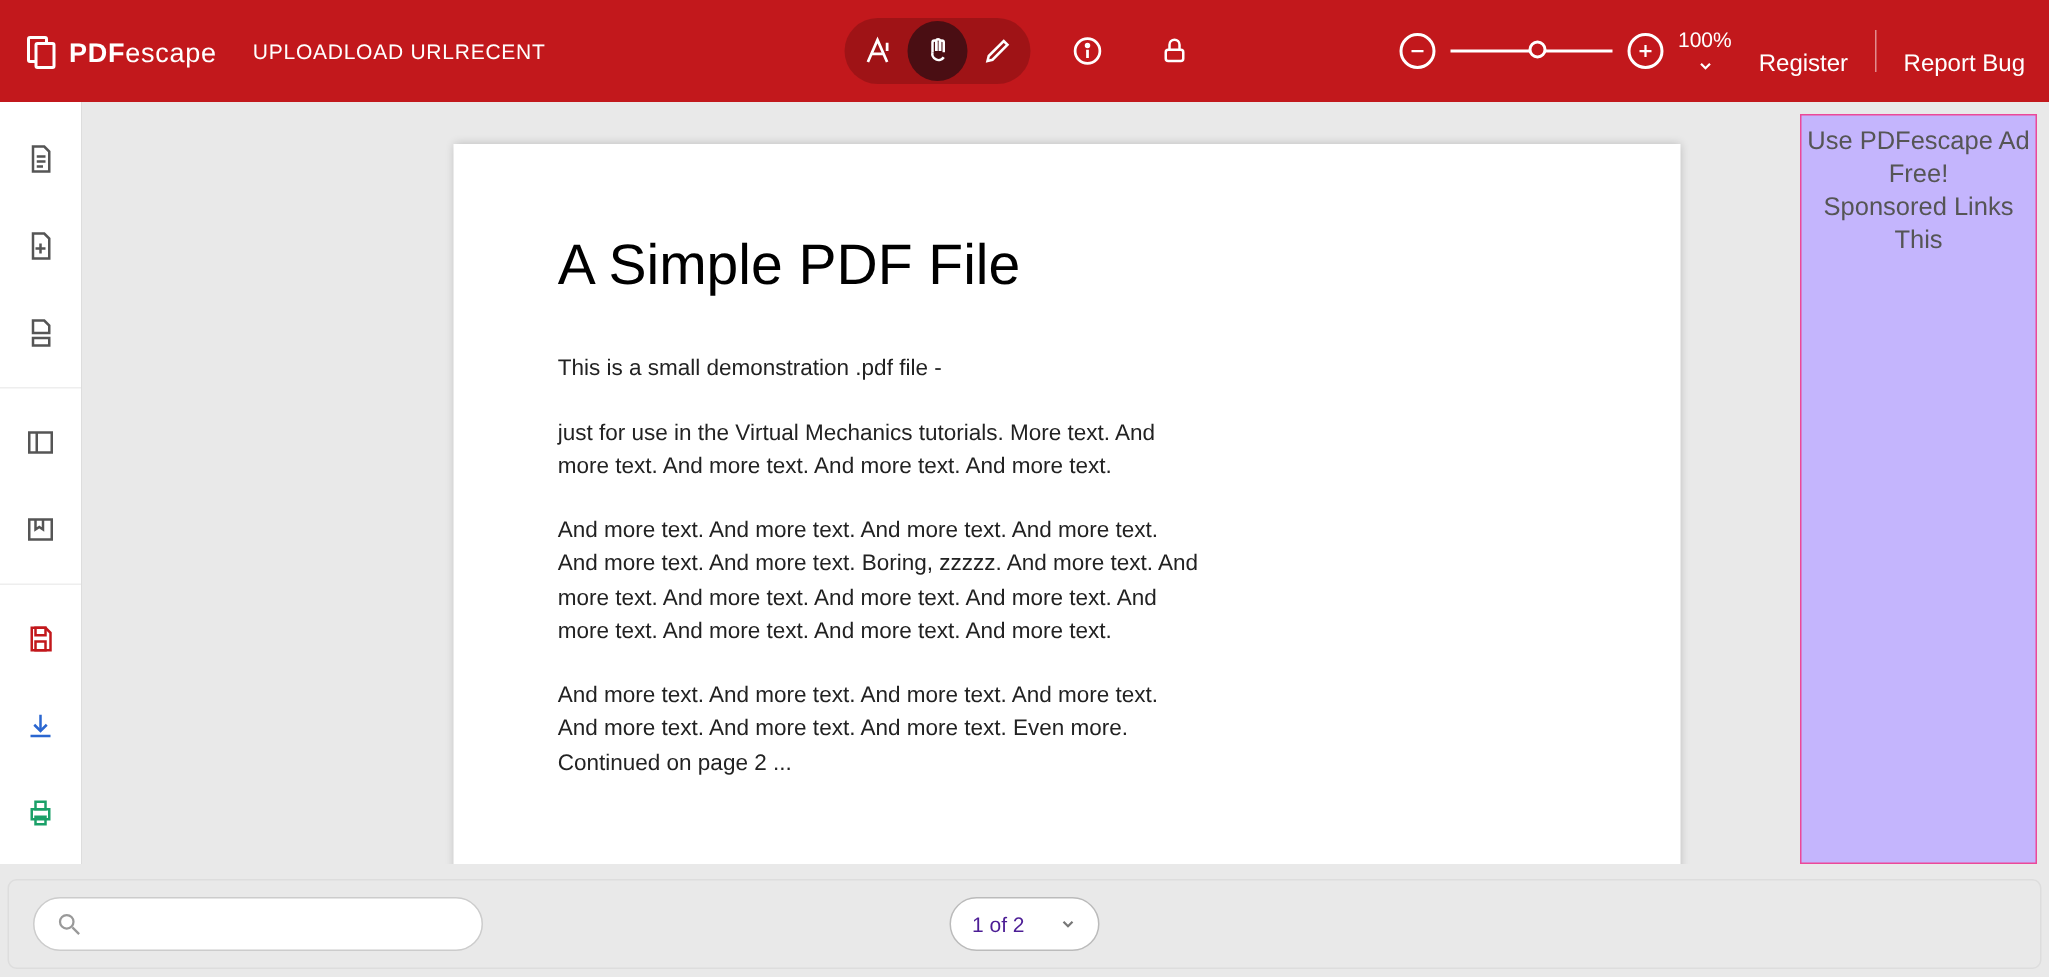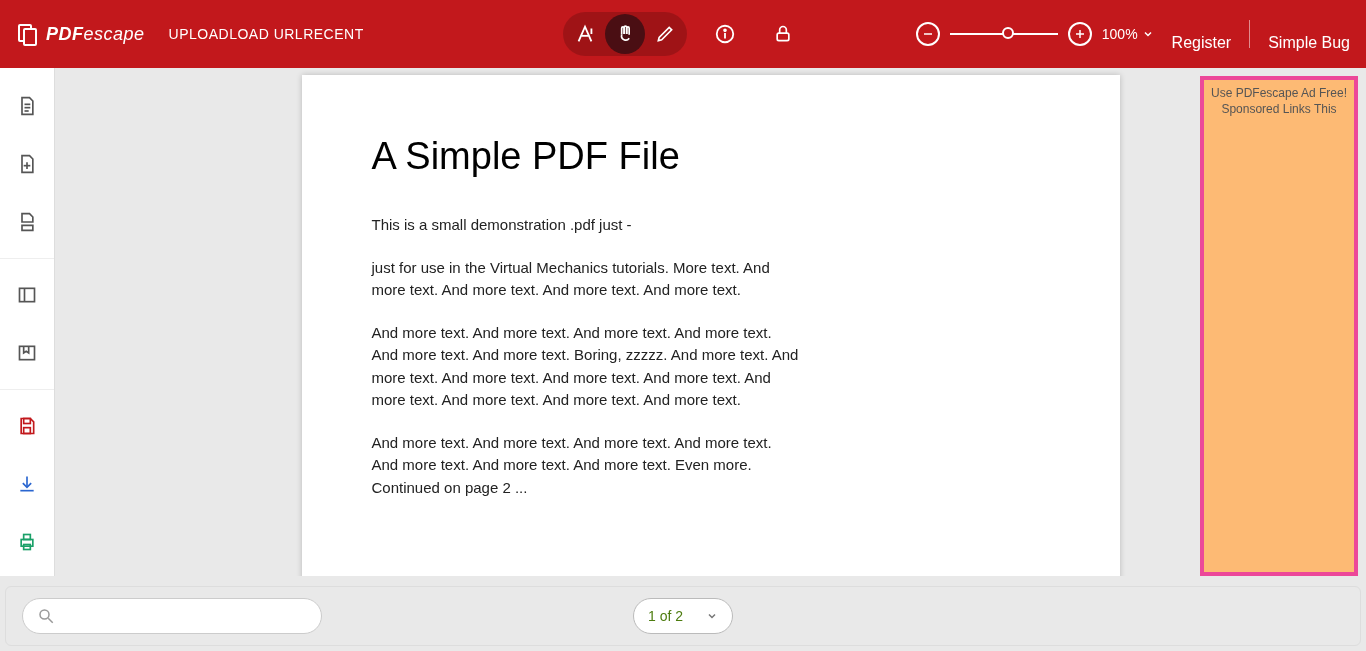--- a/index.html
+++ b/index.html
@@ -17,24 +17,23 @@
   height: 68px;
   background: #c2181c;
   display: flex;
   align-items: center;
   color: #fff;
   padding: 0 16px;
   position: relative;
 }
 .logo {
   display: flex;
-  align-items: center;
+  align-items: flex-end;
   gap: 6px;
   margin-right: 24px;
-  font-style: italic;
 }
 .logo svg { display:block; }
 .logo-text { font-size: 18px; letter-spacing: .5px; font-weight:500;}
 .logo-text .lt-bold{font-weight:700;}
 .nav-left { display: flex; }
 .nav-left a {
   color: #fff; font-size: 14px; letter-spacing: .5px;
   text-decoration:none;
 }
 .tool-pill {
@@ -78,21 +77,21 @@
 }
 .zoom-thumb{
   width:12px;height:12px;border:2px solid #fff;border-radius:50%;
   background:#c2181c; position:absolute; top:-6px; left:48%;
 }
 .zoom-round{
   width:24px;height:24px;border:2px solid #fff;border-radius:50%;
   display:flex;align-items:center;justify-content:center;
   cursor:pointer;
 }
-.zoom-text{font-size:14px; display:flex; align-items:center; gap:4px; cursor:pointer;}
+.zoom-text{font-size:14px; display:flex; align-items:center; gap:4px; cursor:pointer;flex-direction:column;}
 .divider{width:1px;height:28px;background:rgba(255,255,255,.5);}
 .hdr-link{ color:#fff; font-size:16px; text-decoration:none;margin-top:17px;}
 
 
 .left-bar{
   position:absolute;
   top:68px; left:0; bottom:75px;
   width:55px;
   background:#fff;
   display:flex;
@@ -111,21 +110,21 @@
 .lb-sep{ height:1px; width:100%; background:#eee; }
 
 
 .canvas{
   position:absolute;
   top:68px; left:55px; right:0; bottom:75px;
   background:#e9e9e9;
   overflow:auto;
   display:flex;
   justify-content:center;
-  padding-top:7px;
+  padding-top:28px;
 }
 .page{
   width:818px;
   min-height:1060px;
   background:#fff;
   box-shadow: 0 0 6px rgba(0,0,0,.2);
   padding: 60px 70px;
 }
 .pdf-title{
   font-size:38px;
@@ -138,23 +137,23 @@
   max-width:430px;
   margin-bottom:20px;
   color:#222;
 }
 
 
 .ad-box{
   position:absolute;
   top:76px; right:8px;
   width:158px; height:500px;
-  background:#fdba74;
-  border:4px solid #ec4899;
-  font-size:12px;
+  background:#c4b5fd;
+  border:1px solid #ec4899;
+  font-size:17px;
   text-align:center;
   color:#555;
   padding-top:6px;
   line-height:1.3;
 }
 
 
 .bottom{
   position:absolute;
   left:5px; right:5px; bottom:5px;
@@ -175,21 +174,21 @@
   color:#888;
 }
 .page-select{
   margin-left:auto; margin-right:auto;
   width:100px;height:36px;
   border:1px solid #bbb;
   border-radius:999px;
   background:#fff;
   display:flex; align-items:center; justify-content:space-between;
   padding:0 14px;
-  font-size:14px; color:#4d7c0f;
+  font-size:14px; color:#4c1d95;
   cursor:pointer;
   position:absolute;
   left:50%; transform:translateX(-50%);
 }
 </style>
 </head>
 <body>
 
 <div class="header">
   <div class="logo">
@@ -263,21 +262,21 @@
       </div>
       <div class="zoom-text">
         <span>100%</span>
         <svg width="12" height="12" viewBox="0 0 24 24" stroke="#fff" stroke-width="3" fill="none">
             <path d="M6 9 L12 15 L18 9"></path>
           </svg>
       </div>
     </div>
     <a href="#" class="hdr-link">Register</a>
     <div class="divider"></div>
-    <a href="#" class="hdr-link">Simple Bug</a>
+    <a href="#" class="hdr-link">Report Bug</a>
   </div>
 </div>
 
 <div class="left-bar">
   <div class="lb-icon">
     <svg width="20" height="22" viewBox="0 0 24 24" fill="none" stroke="#555" stroke-width="2">
         <path d="M6 2h9l4 4v16H6z"></path>
         <line x1="9" y1="10" x2="16" y2="10"></line>
         <line x1="9" y1="14" x2="16" y2="14"></line>
         <line x1="9" y1="18" x2="14" y2="18"></line>
@@ -329,21 +328,21 @@
         <rect x="5" y="9" width="14" height="8"></rect>
         <rect x="8" y="3" width="8" height="6"></rect>
         <rect x="8" y="15" width="8" height="6"></rect>
       </svg>
   </div>
 </div>
 
 <div class="canvas">
   <div class="page">
     <h1 class="pdf-title">A Simple PDF File</h1>
-    <p class="pdf-para">This is a small demonstration .pdf just -</p>
+    <p class="pdf-para">This is a small demonstration .pdf file -</p>
     <p class="pdf-para">just for use in the Virtual Mechanics tutorials. More text. And more text. And more text. And more text. And more text.</p>
     <p class="pdf-para">And more text. And more text. And more text. And more text. And more text. And more text. Boring, zzzzz. And more text. And more text. And more text. And more text. And more text. And more text. And more text. And more text. And more text.</p>
     <p class="pdf-para">And more text. And more text. And more text. And more text. And more text. And more text. And more text. Even more. Continued on page 2 ...</p>
   </div>
 </div>
 
 <div class="ad-box">
   <div>Use PDFescape Ad Free!</div>
   <div>Sponsored Links This</div>
 </div>

